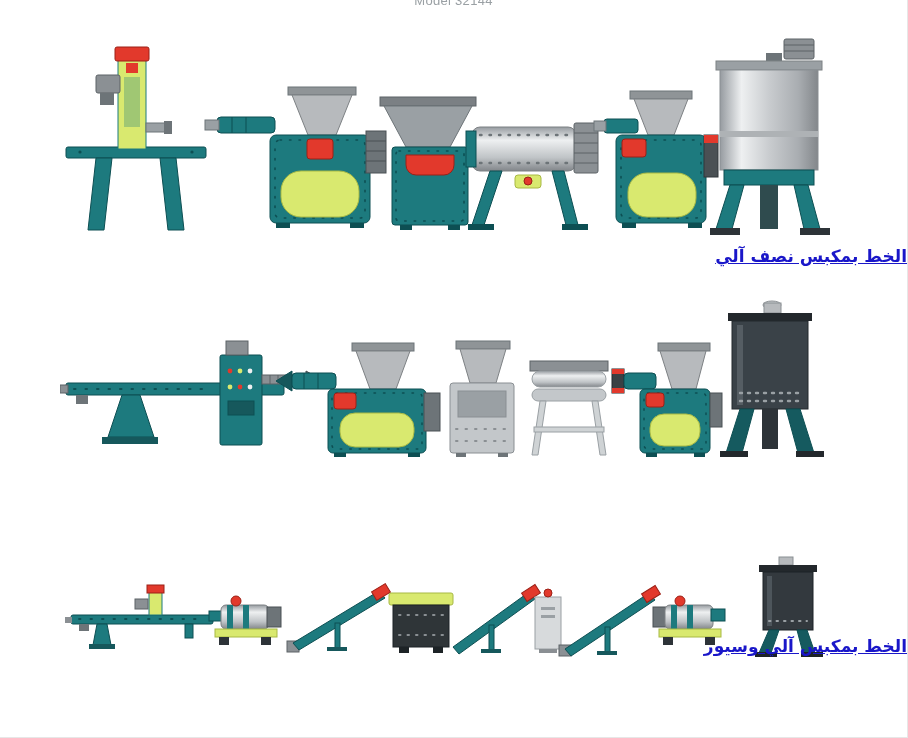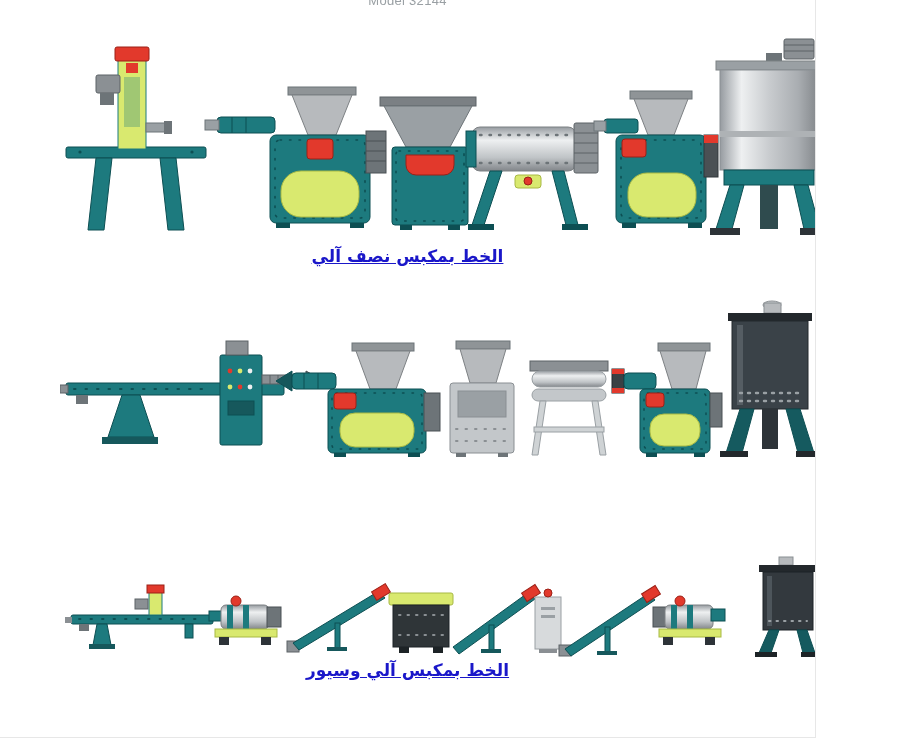--- a/index.html
+++ b/index.html
@@ -1,34 +1,34 @@
 <!DOCTYPE html>
 <html><head>
 <meta charset="utf-8">
 <style>
   html,body{margin:0;padding:0;background:#fff;}
   .page{
     position:relative;
-    width:816px;height:738px;
+    width:908px;height:738px;
     background:#ffffff;
     overflow:hidden;
     border-right:1px solid #e7e7e7;
     border-bottom:1px solid #e7e7e7;
     font-family:"Liberation Sans", sans-serif;
     box-sizing:border-box;
   }
   .header-text{
     position:absolute;top:-7px;left:0;width:100%;
     text-align:center;
     color:#9aa0a4;font-size:13px;letter-spacing:.3px;
   }
   .row-art{position:absolute;}
   .row-caption{
     position:absolute;left:0;width:100%;
-    text-align:center;
+    text-align:right;
     direction:rtl;
   }
   .row-caption a{
     font-family:"DejaVu Sans", sans-serif;
     color:#1a17c9;
     font-weight:bold;
     font-size:17px;
     text-decoration:underline;
     cursor:pointer;
   }
@@ -352,17 +352,17 @@
       <rect x="698" y="17" width="50" height="58" fill="#33393e" stroke="#1d2326"></rect>
       <rect x="702" y="21" width="5" height="50" fill="#4d555b"></rect>
       <line x1="704" y1="66" x2="742" y2="66" stroke="#9aa0a4" stroke-width="2" stroke-dasharray="1.5 6" stroke-linecap="round"></line>
       <polygon points="704,75 714,75 706,98 694,98" fill="#155a5f" stroke="#0d4f53"></polygon>
       <polygon points="732,75 742,75 750,98 738,98" fill="#155a5f" stroke="#0d4f53"></polygon>
       <rect x="690" y="97" width="22" height="5" fill="#1d2326"></rect>
       <rect x="736" y="97" width="22" height="5" fill="#1d2326"></rect>
     </g>
   </svg>
 
-  <div class="row-caption" style="top:660px">
+  <div class="row-caption" style="top:636px">
     <a>الخط بمكبس آلي وسيور</a>
   </div>
 
 </div>
 
 </body></html>

